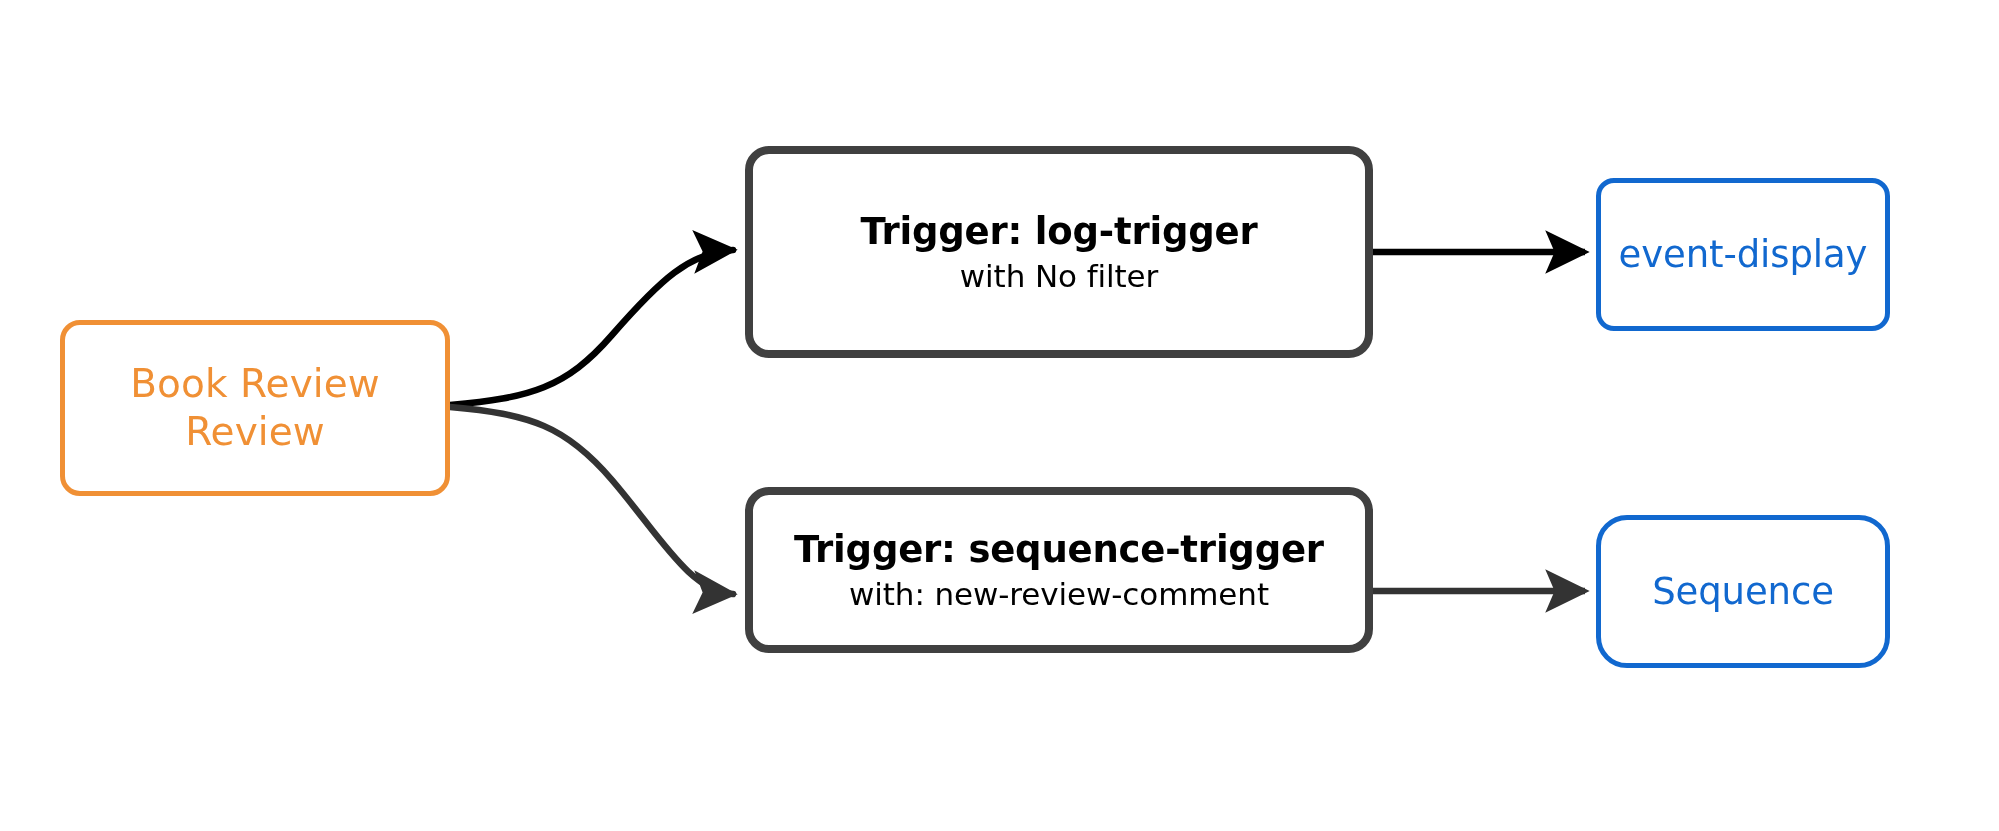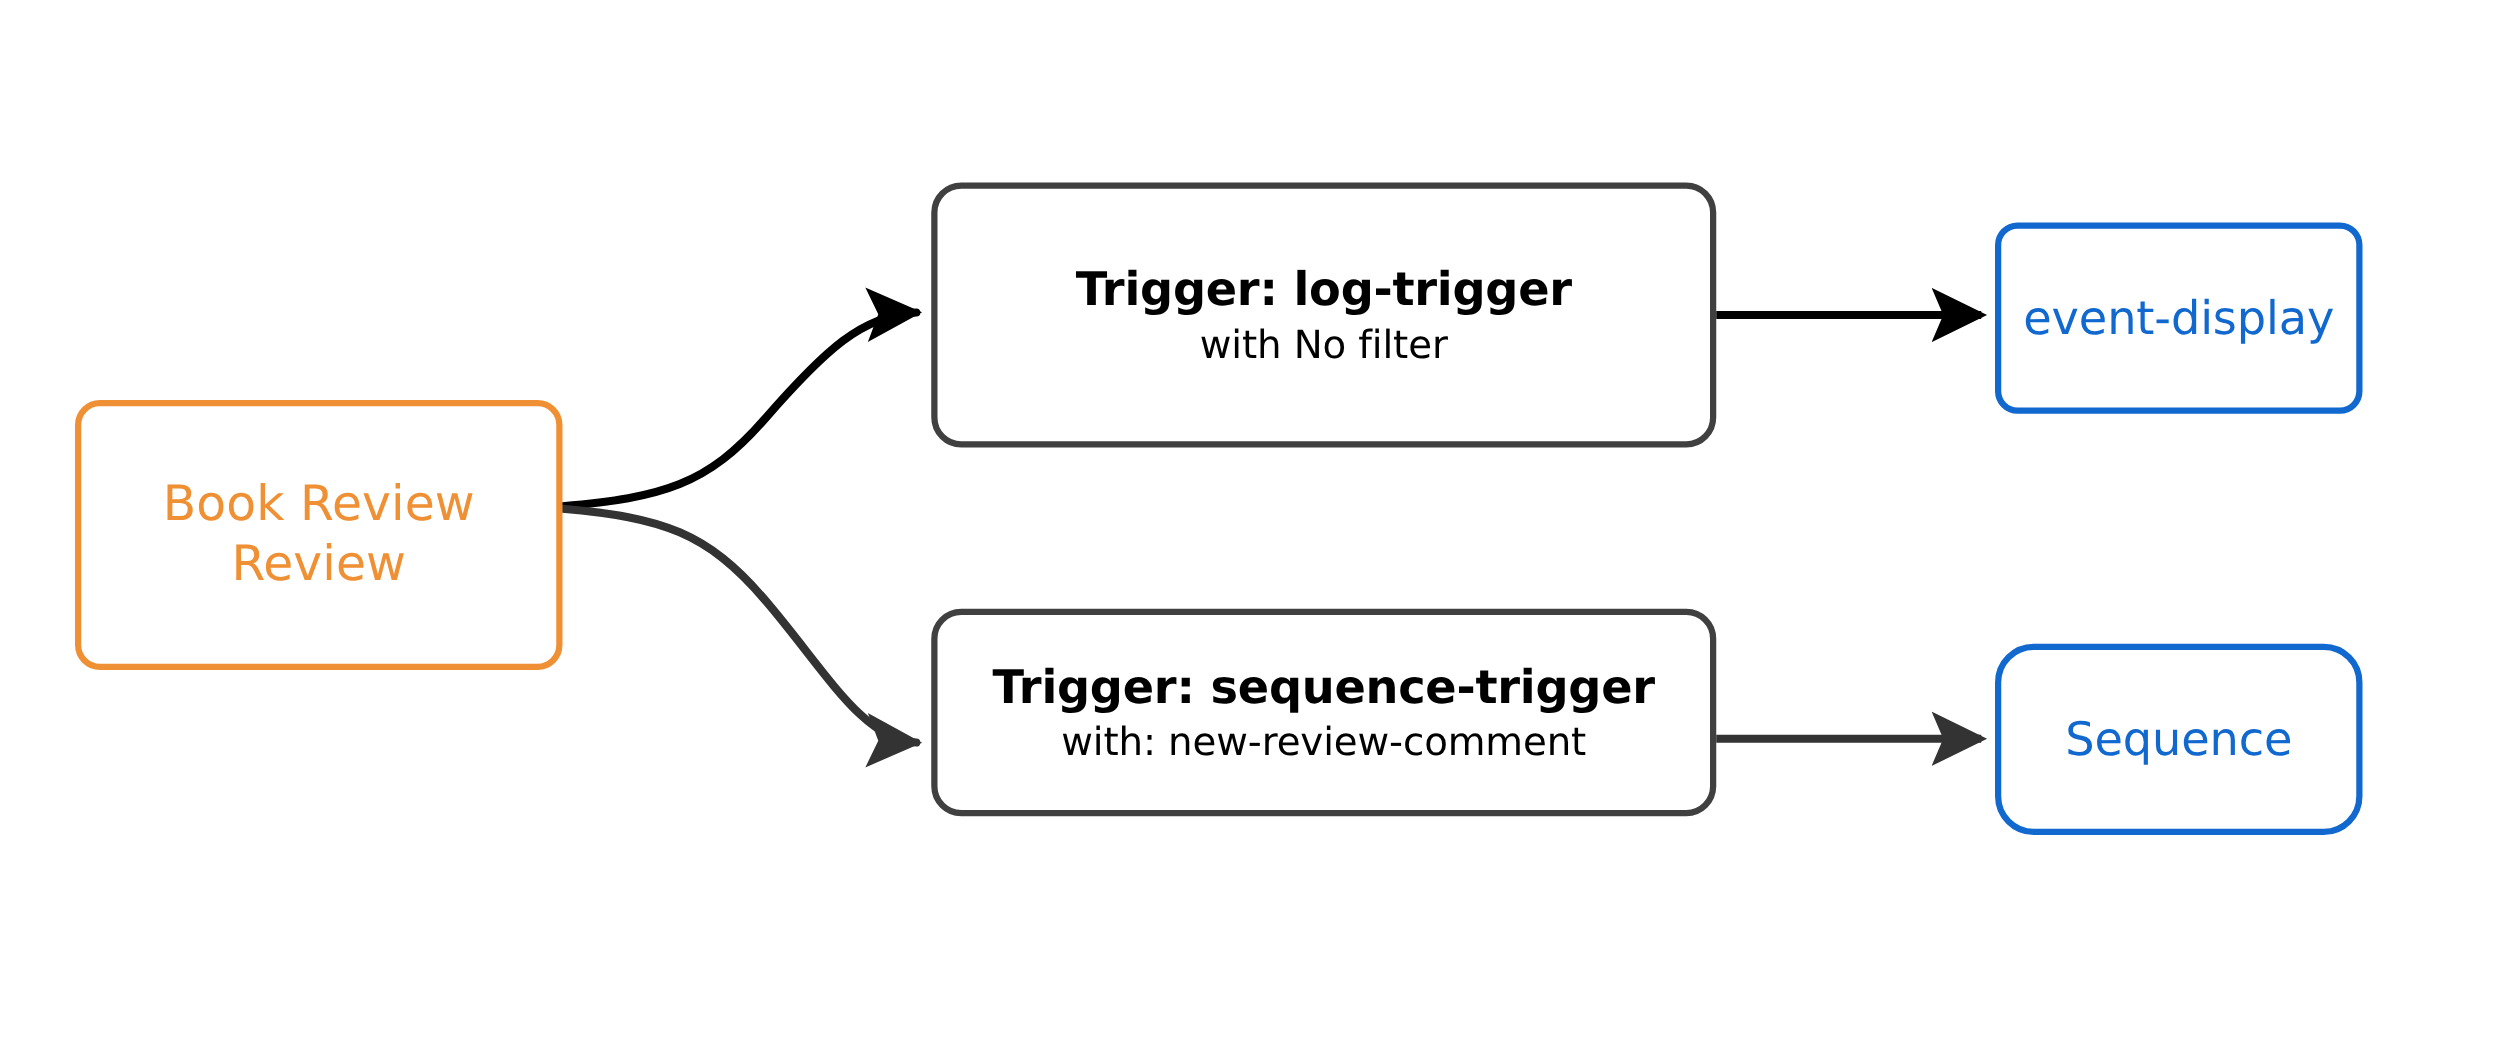--- a/index.html
+++ b/index.html
@@ -36,35 +36,35 @@
     justify-content: center;
     text-align: center;
     line-height: 1.22;
   }
 
   
   #node-broker {
     left: 60px;
     top: 320px;
     width: 390px;
-    height: 216px;
+    height: 176px;
     border: 5px solid #f09035;
     border-radius: 20px;
     color: #f09035;
     font-size: 39px;
     font-weight: 400;
     letter-spacing: 0.1px;
   }
   #node-broker .line { display: block; }
 
   
   .node-trigger {
     left: 745px;
     width: 628px;
-    border: 5px solid #404040;
+    border: 8px solid #404040;
     border-radius: 24px;
     color: #000000;
   }
   #node-trigger-log   { top: 146px; height: 212px; }
   #node-trigger-seq   { top: 487px; height: 166px; }
 
   .trigger-title {
     font-size: 37px;
     font-weight: 700;
     letter-spacing: -0.2px;

